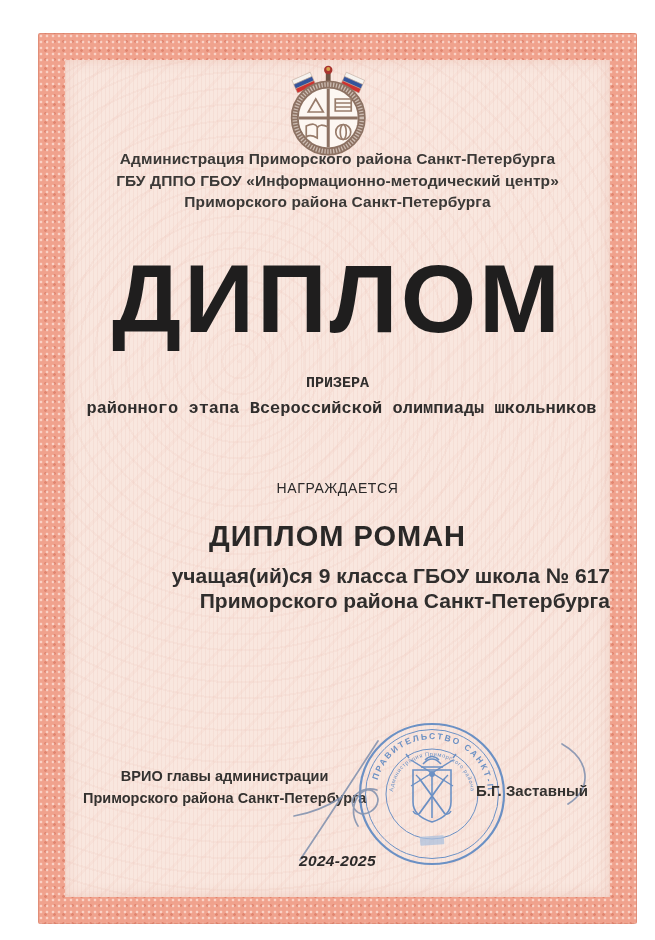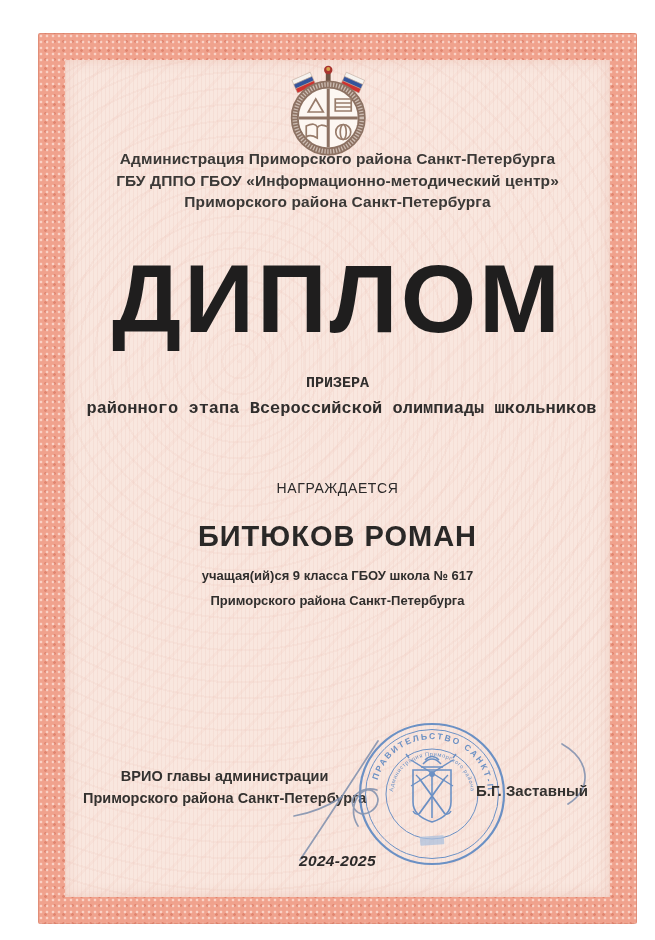--- a/index.html
+++ b/index.html
@@ -36,21 +36,21 @@
   .title{
     top:166px;font-size:97px;font-weight:bold;letter-spacing:3px;
     color:#1f1e1e;line-height:1.1;margin-top:20px;
   }
   .award{top:311px;font-weight:bold;color:#302e2d;font-family:Liberation Mono, monospace;}
   .award .l1{font-size:15px;line-height:25px;}
   .award .l2{font-size:17px;line-height:26px;padding-left:8px;}
   .award .l3{font-size:16px;line-height:26px;}
   .awarded{top:400px;font-size:14px;font-weight:normal;letter-spacing:.6px;color:#2b2929;margin-top:20px;}
   .name{top:460px;font-size:29px;font-weight:bold;letter-spacing:1px;color:#2a2827;}
-  .desc{top:504px;font-size:13px;font-weight:bold;line-height:24.5px;color:#302e2d;}
+  .desc{top:504px;font-size:21px;font-weight:bold;line-height:24.5px;color:#302e2d;text-align:right;}
   .foot-left{
     position:absolute;left:18px;top:705px;text-align:center;
     font-size:14.5px;font-weight:bold;line-height:22px;color:#33312f;
   }
   .signer{
     position:absolute;right:22px;top:722px;text-align:center;
     font-size:15px;font-weight:bold;color:#33312f;
   }
   .stamp{position:absolute;left:288px;top:660px;width:158px;height:150px;opacity:.82;}
   .signature{position:absolute;left:215px;top:658px;width:330px;height:170px;}
@@ -110,21 +110,21 @@
 
     <div class="abs title">ДИПЛОМ</div>
 
     <div class="abs award">
       <div class="l1">ПРИЗЕРА</div>
       <div class="l2">районного этапа Всероссийской олимпиады школьников</div>
     </div>
 
     <div class="abs awarded">НАГРАЖДАЕТСЯ</div>
 
-    <div class="abs name">БИТЮКОВ РОМАН</div>
+    <div class="abs name">ДИПЛОМ РОМАН</div>
     <div class="abs desc">
       <div>учащая(ий)ся 9 класса ГБОУ школа № 617</div>
       <div>Приморского района Санкт-Петербурга</div>
     </div>
 
     <div class="foot-left">
       <div>ВРИО главы администрации</div>
       <div>Приморского района Санкт-Петербурга</div>
     </div>
 

